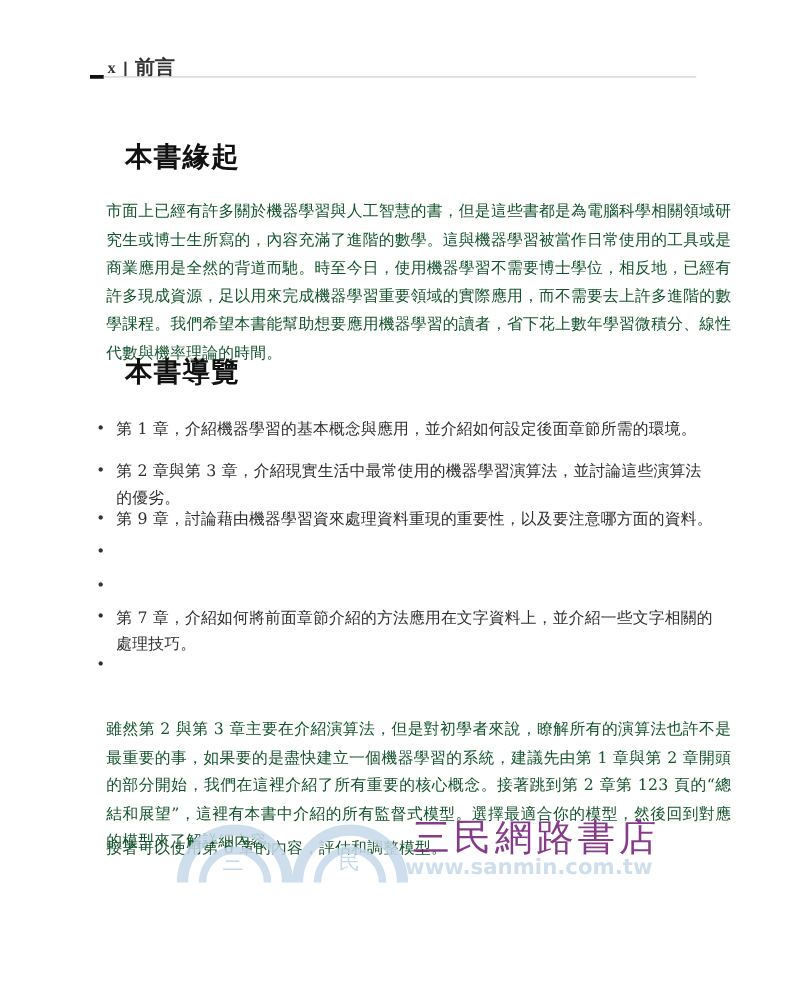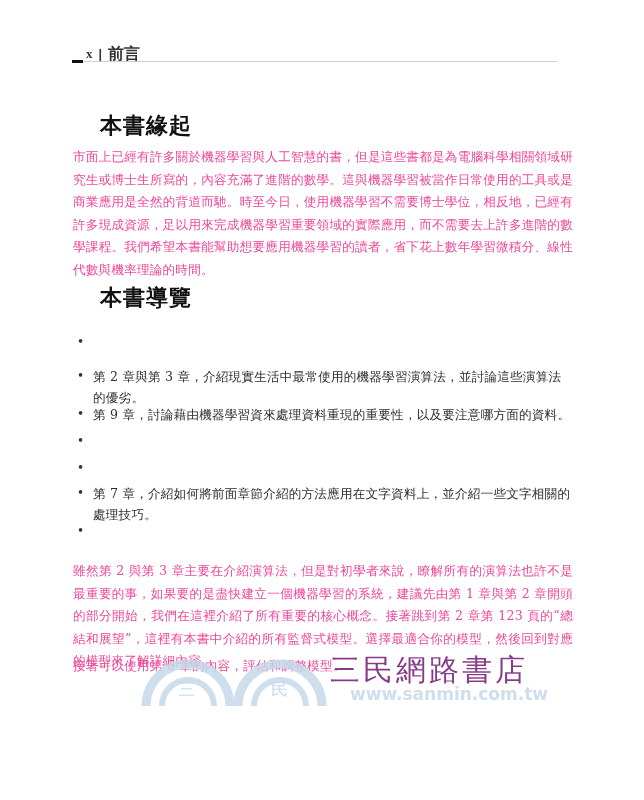--- a/index.html
+++ b/index.html
@@ -73,22 +73,22 @@
       color: #111;
       letter-spacing: 1px;
       margin: 11px;
     }
     .para {
       position: absolute;
       left: 73px;
       width: 500px;
       font-size: 12.6px;
       line-height: 22.5px;
-      color: #ec4899;
-      margin: 0;
+      color: #14532d;
+      margin: 12px;
       text-align: justify;
       letter-spacing: 0.2px;
     }
     .list {
       position: absolute;
       left: 73px;
       width: 500px;
       margin: 0;
       padding: 0;
       list-style: none;
@@ -123,21 +123,21 @@
       top: 2px;
       font-family: "DejaVu Serif", serif;
       font-size: 30px;
       color: #701a75;
       letter-spacing: 3px;
       opacity: 0.85;
       white-space: nowrap;
     }
     .wm-text-url {
       position: absolute;
-      left: 210px;
+      left: 184px;
       top: 36px;
       font-family: "DejaVu Sans", sans-serif;
       font-weight: bold;
       font-size: 17px;
       color: #c6d9ea;
       opacity: 0.85;
       white-space: nowrap;
     }
     .wm-glyph {
       position: absolute;
@@ -160,20 +160,21 @@
   <div class="head-rule"></div>
 
   <h1 class="h1" style="top:100px;">本書緣起</h1>
   <p class="para" style="top:146px;">市面上已經有許多關於機器學習與人工智慧的書，但是這些書都是為電腦科學相關領域研究生或博士生所寫的，內容充滿了進階的數學。這與機器學習被當作日常使用的工具或是商業應用是全然的背道而馳。時至今日，使用機器學習不需要博士學位，相反地，已經有許多現成資源，足以用來完成機器學習重要領域的實際應用，而不需要去上許多進階的數學課程。我們希望本書能幫助想要應用機器學習的讀者，省下花上數年學習微積分、線性代數與機率理論的時間。</p>
 
   <h1 class="h1" style="top:272px;text-align:center;">本書導覽</h1>
 
   <ul class="list">
     <li style="position:absolute;top:332px;width:480px;">
       <span class="bullet">•</span>
+      <span>第 1 章，介紹機器學習的基本概念與應用，並介紹如何設定後面章節所需的環境。</span>
     </li>
     <li style="position:absolute;top:366px;width:480px;">
       <span class="bullet">•</span>
       <span>第 2 章與第 3 章，介紹現實生活中最常使用的機器學習演算法，並討論這些演算法的優劣。</span>
     </li>
     <li style="position:absolute;top:404px;width:480px;">
       <span class="bullet">•</span>
       <span>第 9 章，討論藉由機器學習資來處理資料重現的重要性，以及要注意哪方面的資料。</span>
     </li>
     <li style="position:absolute;top:431px;width:480px;">

